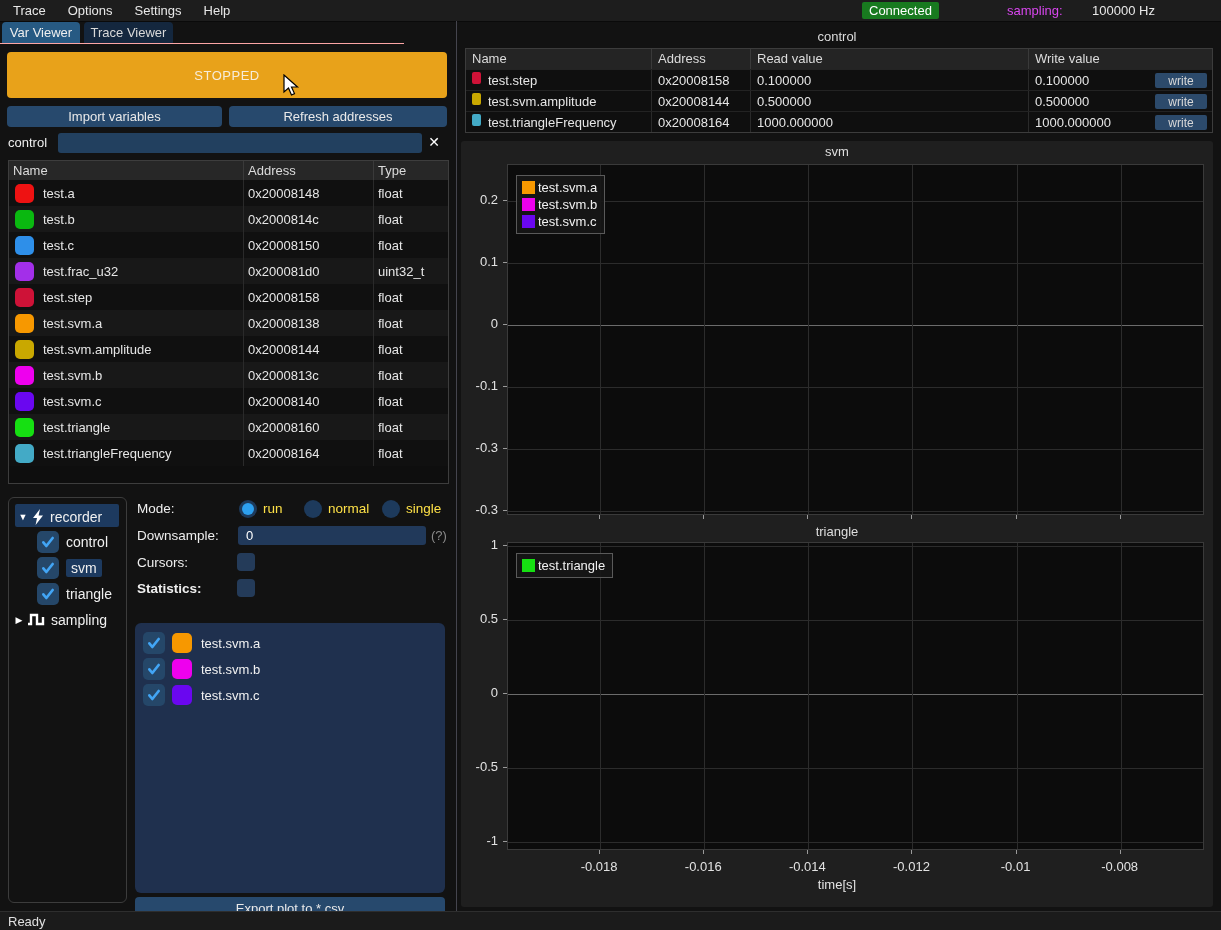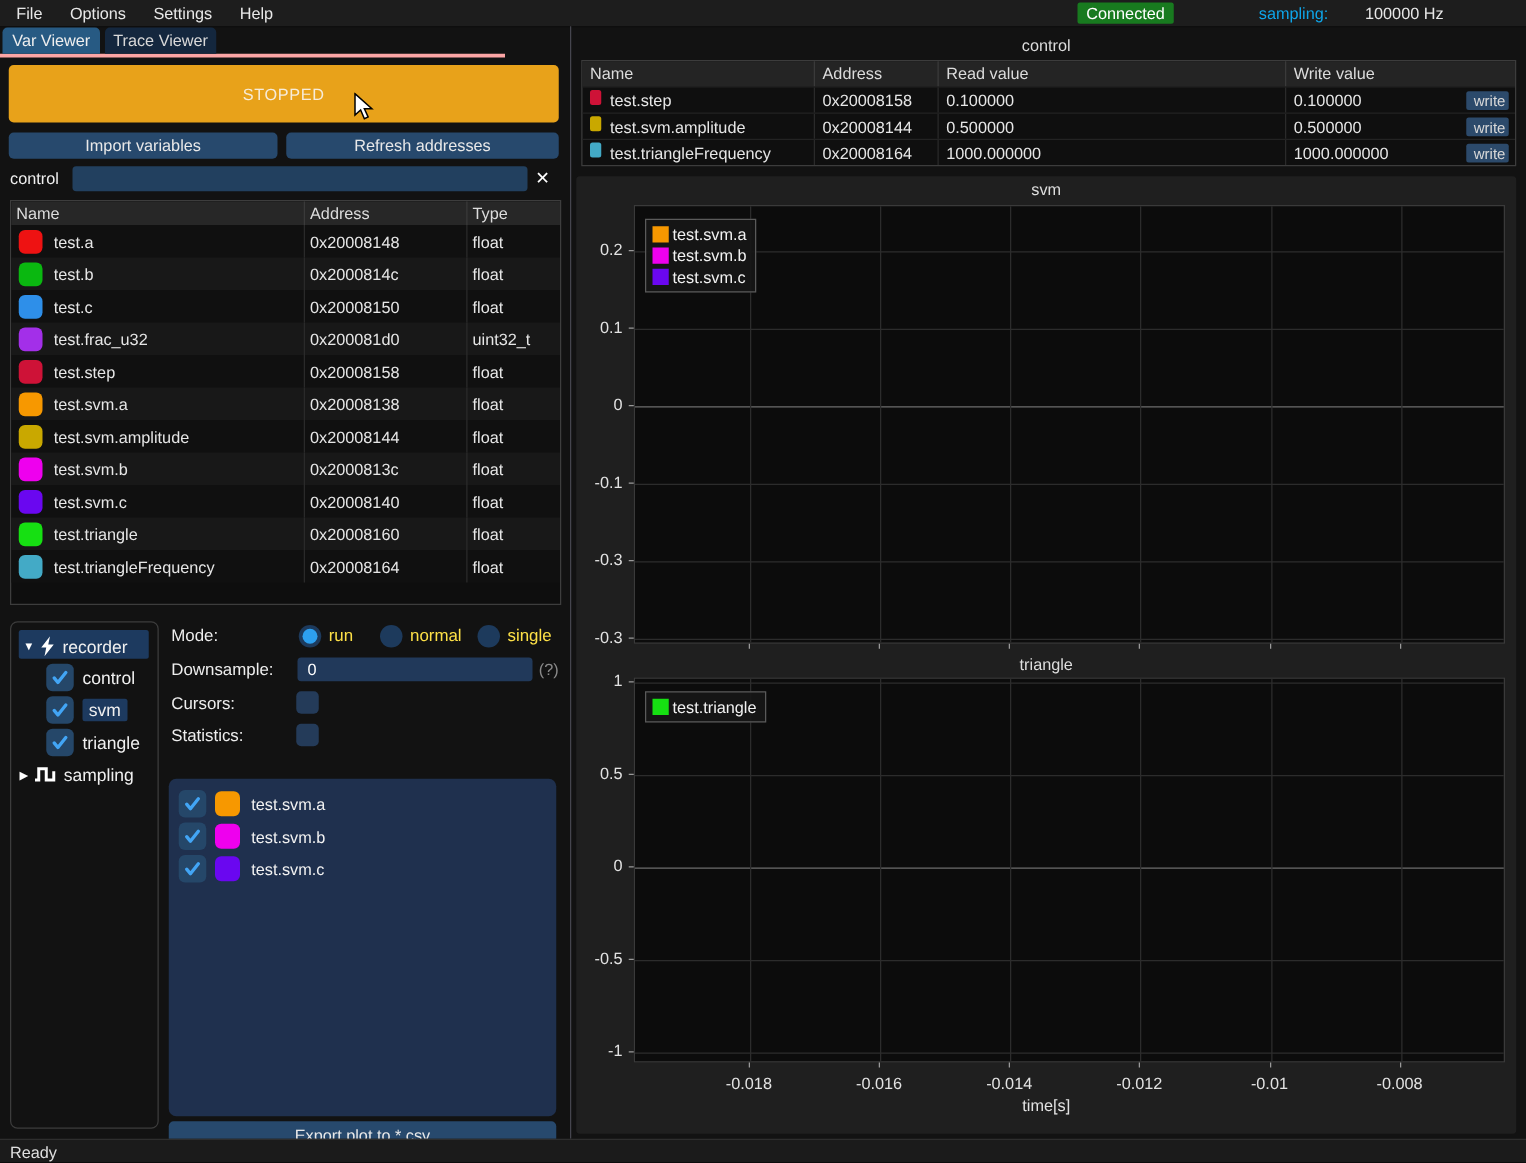--- a/index.html
+++ b/index.html
@@ -4,26 +4,26 @@
 <style>
   html,body{margin:0;padding:0;background:#000;}
   .app{position:relative;width:1221px;height:930px;background:#121212;overflow:hidden;
        font-family:"Liberation Sans",sans-serif;color:#e6e6e6;font-size:13px;}
 
   
   .menubar{position:absolute;left:0;top:0;width:1221px;height:21px;background:#1d1d1d;border-bottom:1px solid #0a0a0a;}
   .menu-items{position:absolute;left:4px;top:0;height:21px;display:flex;align-items:center;}
   .menu-item{padding:0 13px 0 9px;color:#e8e8e8;cursor:default;}
   .conn-badge{position:absolute;left:862px;top:2px;height:17px;line-height:17px;padding:0 7px;background:#187a1f;color:#fff;border-radius:2px;}
-  .samp-label{position:absolute;left:1007px;top:3px;color:#0ea5e9;}
+  .samp-label{position:absolute;left:1007px;top:3px;color:#d946ef;}
   .samp-value{position:absolute;left:1092px;top:3px;color:#e8e8e8;}
 
   
   .left{position:absolute;left:0;top:21px;width:456px;height:890px;}
-  .tabbar{position:absolute;left:0;top:0;width:404px;height:22px;border-bottom:3px solid #fca5a5;}
+  .tabbar{position:absolute;left:0;top:0;width:404px;height:22px;border-bottom:1px solid #fca5a5;}
   .tab{position:absolute;top:1px;height:21px;line-height:21px;text-align:center;border-radius:4px 4px 0 0;color:#efefef;cursor:pointer;}
   .tab.active{background:#275a83;}
   .tab.inactive{background:#14273e;color:#d9d9d9;}
 
   .btn{background:#27496d;color:#e9e9e9;border:none;border-radius:4px;text-align:center;cursor:pointer;font-family:inherit;font-size:13px;}
   .stopped-btn{position:absolute;left:7px;top:31px;width:440px;height:46px;background:#e8a21a;color:#f7ecd9;border:none;border-radius:4px;font-size:13px;letter-spacing:.5px;cursor:pointer;}
   .import-btn{position:absolute;left:7px;top:85px;width:215px;height:21px;}
   .refresh-btn{position:absolute;left:229px;top:85px;width:218px;height:21px;}
 
   .search-label{position:absolute;left:8px;top:114px;color:#efefef;}
@@ -72,21 +72,21 @@
   .ctl-title{position:absolute;left:0;top:8px;width:752px;text-align:center;color:#dcdcdc;}
   .ctable{position:absolute;left:4px;top:27px;width:746px;border:1px solid #3c3c3c;background:#0f0f0f;}
   .chead,.crow{display:grid;grid-template-columns:186px 99px 278px 1fr;align-items:center;}
   .chead{height:20px;background:#242424;color:#dcdcdc;}
   .chead>div{padding-left:6px;border-right:1px solid #3a3a3a;height:20px;line-height:20px;}
   .chead>div:last-child{border-right:none;}
   .crow{height:20px;border-top:1px solid #232323;}
   .crow>div{height:20px;display:flex;align-items:center;border-right:1px solid #2a2a2a;padding-left:6px;overflow:hidden;}
   .crow>div:last-child{border-right:none;}
   .cswatch{width:9px;height:12px;border-radius:2px;margin-right:7px;flex:none;align-self:flex-start;margin-top:2px;}
-  .write-btn{margin-left:auto;margin-right:5px;width:34px;height:15px;line-height:15px;background:#2c4a6b;color:#d8d8d8;border:none;border-radius:2px;font-size:12px;font-family:inherit;cursor:pointer;}
+  .write-btn{margin-left:auto;margin-right:5px;width:52px;height:15px;line-height:15px;background:#2c4a6b;color:#d8d8d8;border:none;border-radius:2px;font-size:12px;font-family:inherit;cursor:pointer;}
 
   
   .charts-panel{position:absolute;left:0;top:120px;width:752px;height:766px;background:#1f1f1f;border-radius:3px;}
   .chart-title{position:absolute;width:100%;text-align:center;color:#dedede;}
   .plot{position:absolute;left:46px;width:695px;background:#0c0c0c;border:1px solid #3a3a3a;}
   .gl-h{position:absolute;left:0;width:100%;height:1px;background:#2c2c2c;}
   .gl-h.zero{background:#6c6c6c;}
   .gl-v{position:absolute;top:0;height:100%;width:1px;background:#2c2c2c;}
   .ytick-lbl{position:absolute;text-align:right;color:#e2e2e2;font-size:13px;}
   .xtick-lbl{position:absolute;text-align:center;color:#e2e2e2;font-size:13px;width:60px;}
@@ -105,21 +105,21 @@
 
   .cursor{position:absolute;left:283px;top:74px;pointer-events:none;}
 </style>
 </head>
 <body>
 
 <div class="app">
 
   <div class="menubar">
     <div class="menu-items">
-        <div class="menu-item">File</div>
+        <div class="menu-item">Trace</div>
         <div class="menu-item">Options</div>
         <div class="menu-item">Settings</div>
         <div class="menu-item">Help</div>
       </div>
     <div class="conn-badge">Connected</div>
     <div class="samp-label">sampling:</div>
     <div class="samp-value">100000 Hz</div>
   </div>
 
   <div class="divider-v"></div>
@@ -295,21 +295,21 @@
           <span class="radio-lbl" style="left: 271px; top: 4px;">single</span>
         </div>
 
       <span class="ctl-label" style="top:31px;">Downsample:</span>
       <input class="ds-input" style="top: 29px;" value="0">
       <span class="ds-hint" style="top:31px;">(?)</span>
 
       <span class="ctl-label" style="top:58px;">Cursors:</span>
       <div class="cbox small" style="position:absolute;left:102px;top:56px;"></div>
 
-      <span class="ctl-label" style="top:84px;">Statistics:</span>
+      <span class="ctl-label" style="top:84px;font-weight:bold;">Statistics:</span>
       <div class="cbox small" style="position:absolute;left:102px;top:82px;"></div>
 
       <div class="sig-panel" id="sig-panel">
           <div class="sig-row" style="top: 7px;">
             <span class="cbox">
               <svg viewBox="0 0 24 24">
                 <path d="M5 12.5 L9.5 18 L19 6" stroke="#42a5f5" stroke-width="4" fill="none" stroke-linecap="round" stroke-linejoin="round"></path>
               </svg>
             </span>
             <span class="sig-swatch" style="background: rgb(247, 152, 0);"></span>

